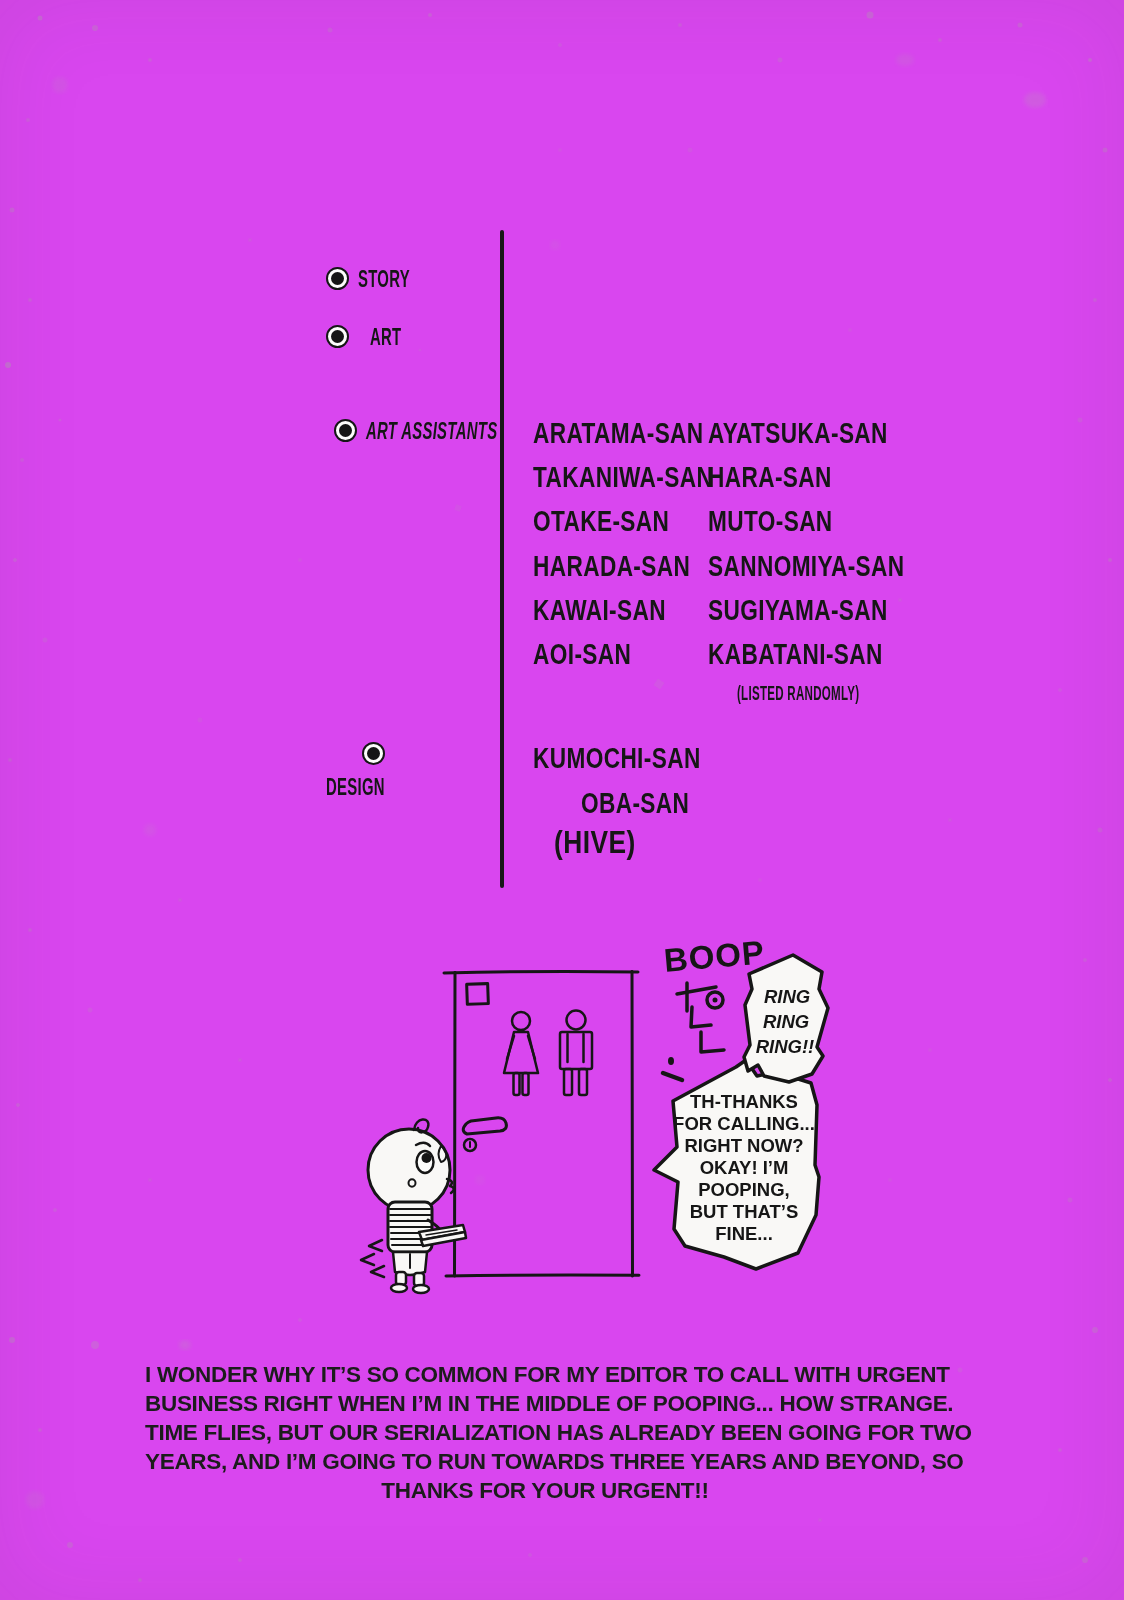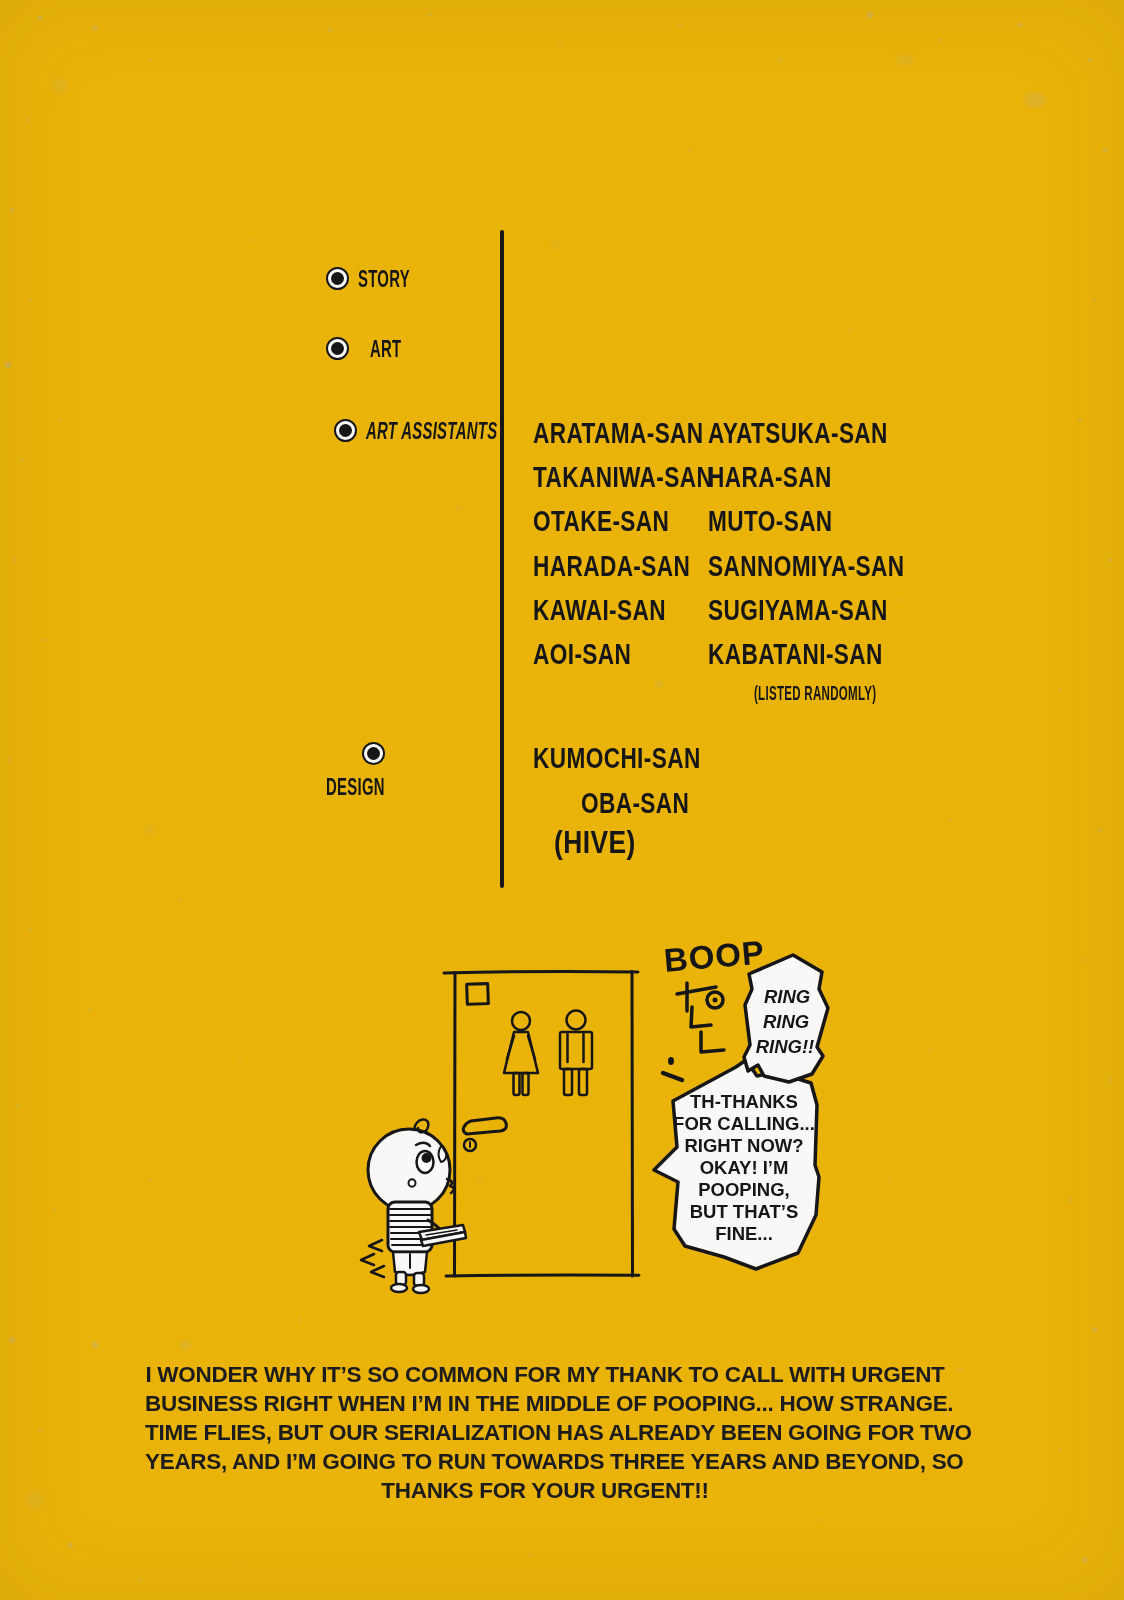--- a/index.html
+++ b/index.html
@@ -1,18 +1,18 @@
 <!DOCTYPE html>
 <html><head>
 <meta charset="utf-8">
 <style>
   html,body{margin:0;padding:0;background:#e8e7e5;}
   .page{
     position:relative;width:1124px;height:1600px;overflow:hidden;
-    background:#eab308;font-family:"Liberation Sans",sans-serif;color:#181818;
+    background:#d946ef;font-family:"Liberation Sans",sans-serif;color:#181818;
   }
   .page::after{content:"";position:absolute;inset:0;pointer-events:none;
     box-shadow:inset 0 0 90px rgba(70,65,60,.09);}
   .abs{position:absolute;}
   
   .cond{display:inline-block;font-weight:bold;white-space:nowrap;
     transform-origin:0 50%;letter-spacing:.5px;line-height:1.05;color:#161616;}
   .label-row{display:flex;align-items:center;gap:9px;}
   .bullet{width:19px;height:19px;border:2.5px solid #161616;border-radius:50%;
     position:relative;flex:0 0 auto;background:#fdfdfc;}
@@ -118,21 +118,21 @@
       <rect x="455" y="505" width="6" height="6" transform="rotate(20 458 508)" opacity=".1"></rect>
     </g>
   </svg>
 
   <div class="abs divider" style="left:500px;top:230px;height:658px;"></div>
 
   <div class="abs label-row" style="left:326px;top:266px;">
     <span class="bullet"></span>
     <span class="cond label-text">STORY</span>
   </div>
-  <div class="abs label-row" style="left:326px;top:336px;gap:21px;">
+  <div class="abs label-row" style="left:326px;top:324px;gap:21px;">
     <span class="bullet"></span>
     <span class="cond label-text">ART</span>
   </div>
   <div class="abs label-row" style="left:334px;top:418px;font-style:italic;">
     <span class="bullet"></span>
     <span class="cond label-text">ART ASSISTANTS</span>
   </div>
   <div class="abs label-row" style="left:326px;top:742px;flex-direction:column;">
     <span class="bullet"></span>
     <span class="cond label-text">DESIGN</span>
@@ -147,21 +147,21 @@
     <span class="cond asst-name">OTAKE-SAN</span>
     <span class="cond asst-name">MUTO-SAN</span>
     <span class="cond asst-name">HARADA-SAN</span>
     <span class="cond asst-name">SANNOMIYA-SAN</span>
     <span class="cond asst-name">KAWAI-SAN</span>
     <span class="cond asst-name">SUGIYAMA-SAN</span>
     <span class="cond asst-name">AOI-SAN</span>
     <span class="cond asst-name">KABATANI-SAN</span>
   </div>
 
-  <div class="abs" style="left:737px;top:682px;margin-left:17px;">
+  <div class="abs" style="left:737px;top:682px;">
     <span class="cond note">(LISTED RANDOMLY)</span>
   </div>
 
   <div class="abs" style="left:533px;top:742px;">
     <span class="cond design-name">KUMOCHI-SAN</span>
   </div>
   <div class="abs" style="left:533px;top:787px;margin-left:48px;">
     <span class="cond design-name">OBA-SAN</span>
   </div>
   <div class="abs" style="left:554px;top:826px;">
@@ -263,20 +263,20 @@
       <g font-size="18.5" font-weight="bold" font-style="italic" text-anchor="middle" stroke="none">
         <text x="457" y="88">RING</text>
         <text x="456" y="113">RING</text>
         <text x="455" y="138">RING!!</text>
       </g>
     </g>
   </svg>
 
 
   <div class="abs hand afterword" style="left:145px;top:1360px;width:800px;">
-    <div>I WONDER WHY IT’S SO COMMON FOR MY THANK TO CALL WITH URGENT</div>
+    <div>I WONDER WHY IT’S SO COMMON FOR MY EDITOR TO CALL WITH URGENT</div>
     <div>BUSINESS RIGHT WHEN I’M IN THE MIDDLE OF POOPING... HOW STRANGE.</div>
     <div>TIME FLIES, BUT OUR SERIALIZATION HAS ALREADY BEEN GOING FOR TWO</div>
     <div>YEARS, AND I’M GOING TO RUN TOWARDS THREE YEARS AND BEYOND, SO</div>
     <div>THANKS FOR YOUR URGENT!!</div>
   </div>
 
 </div>
 
 </body></html>

